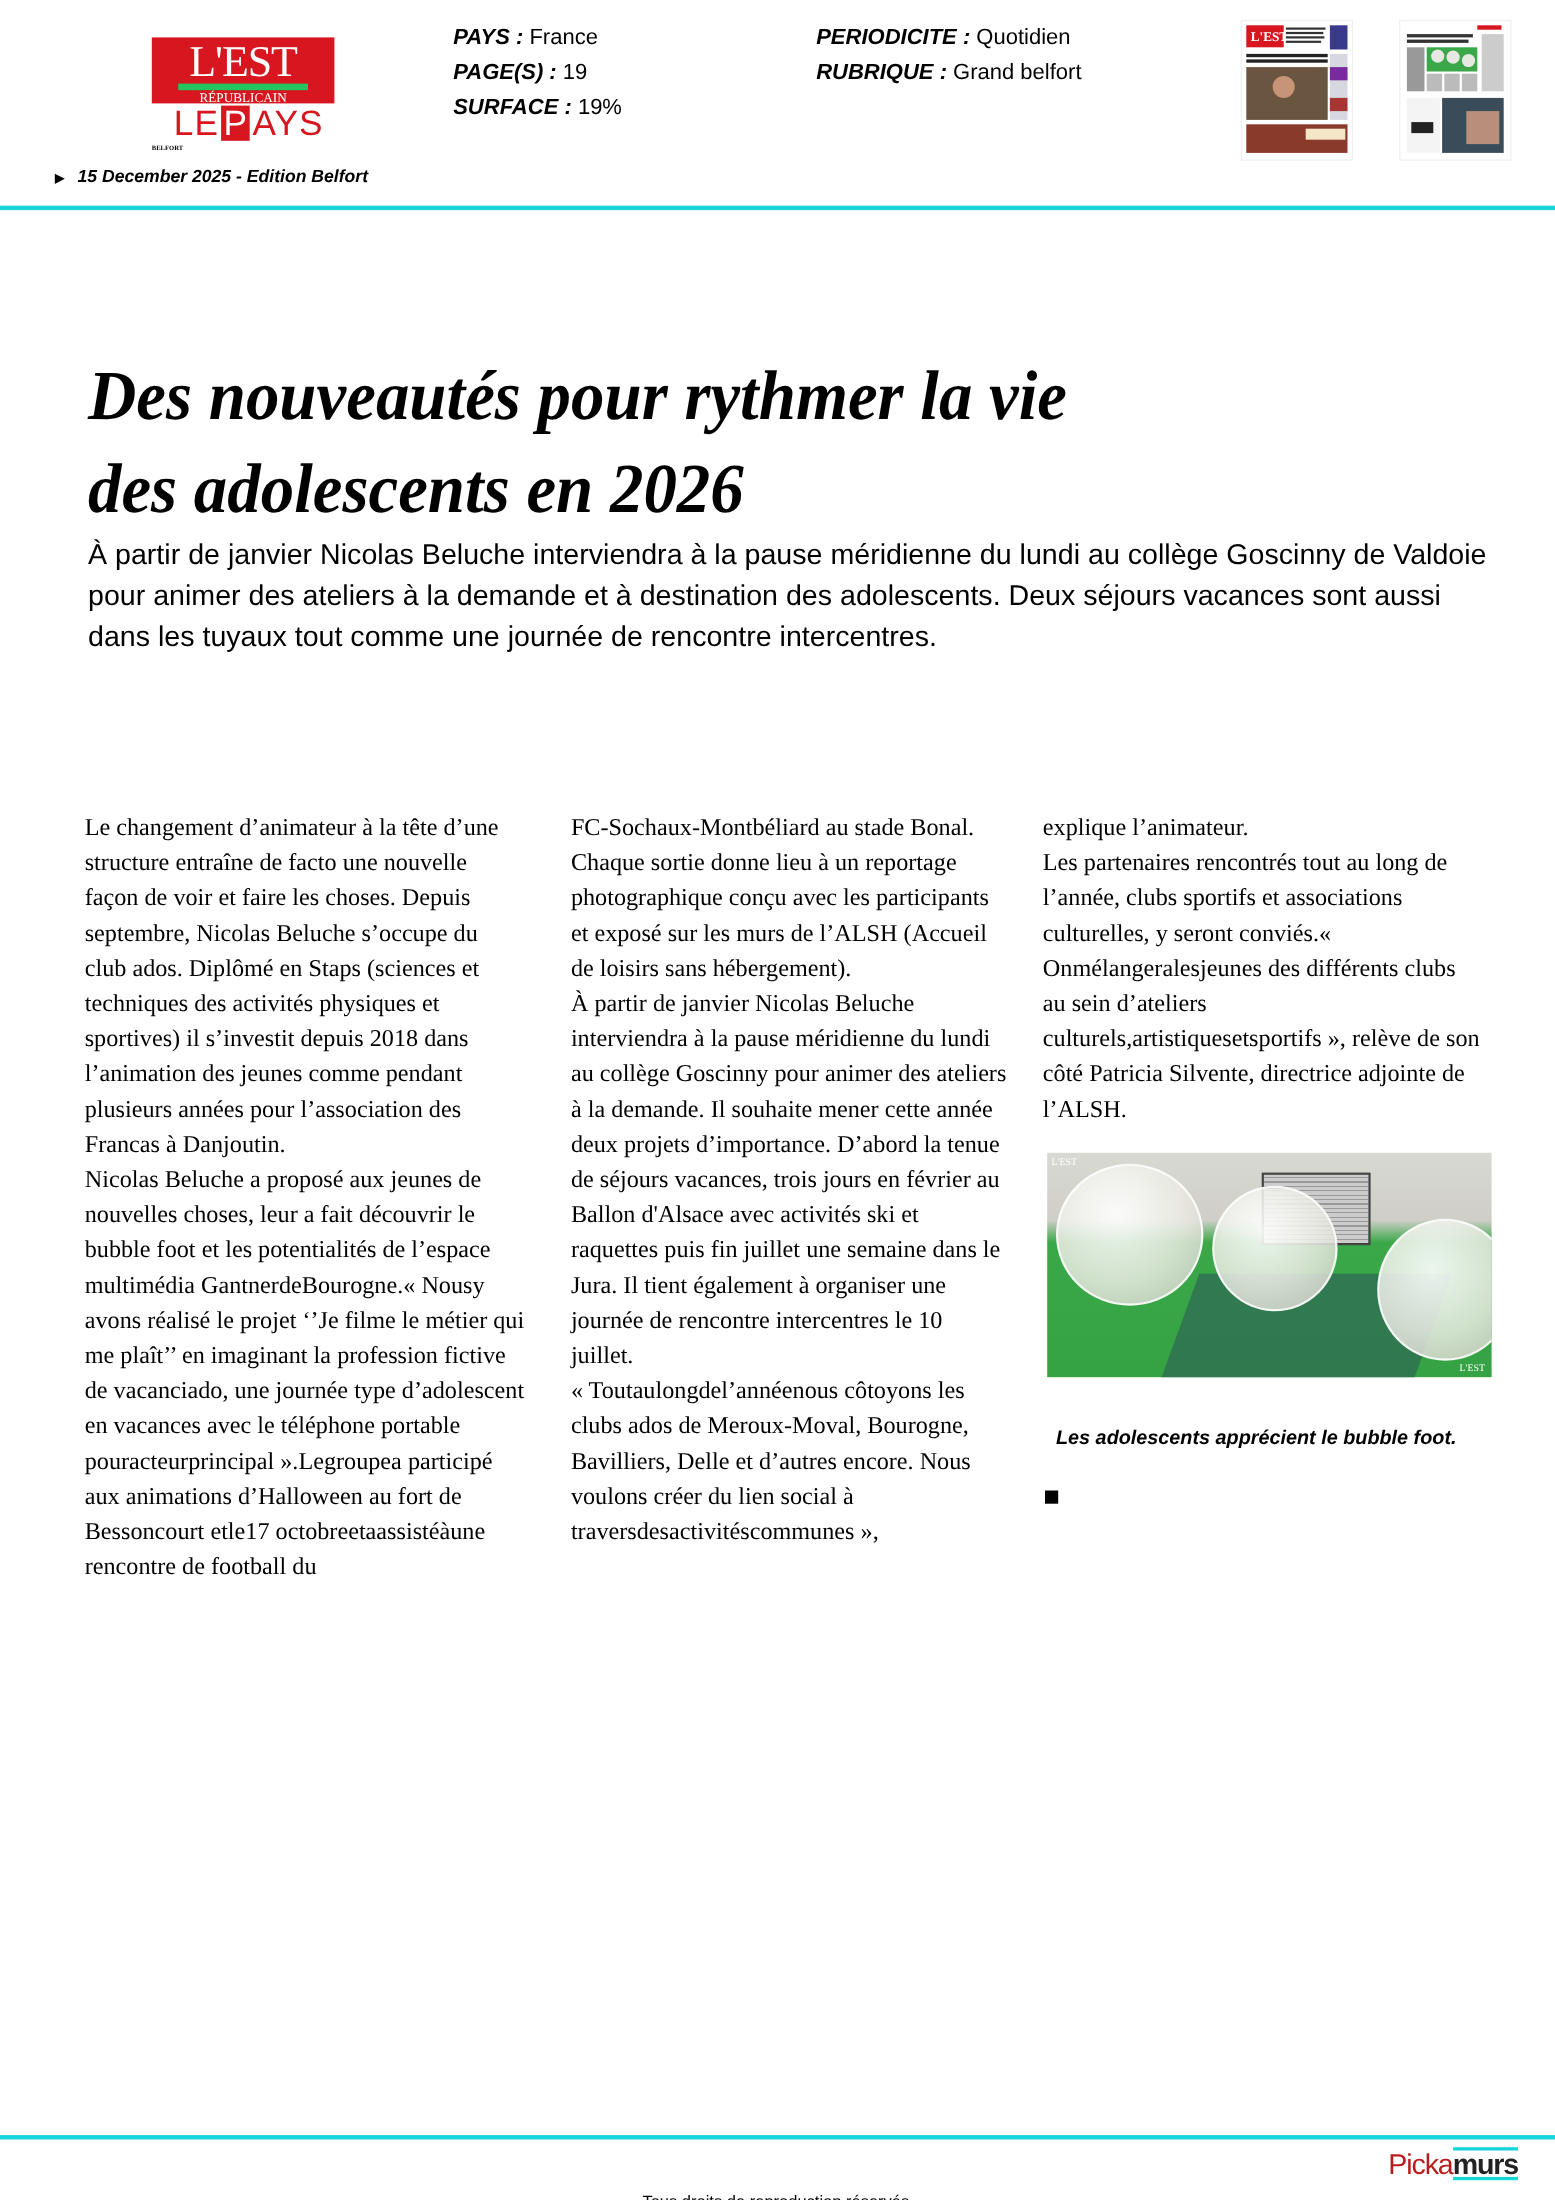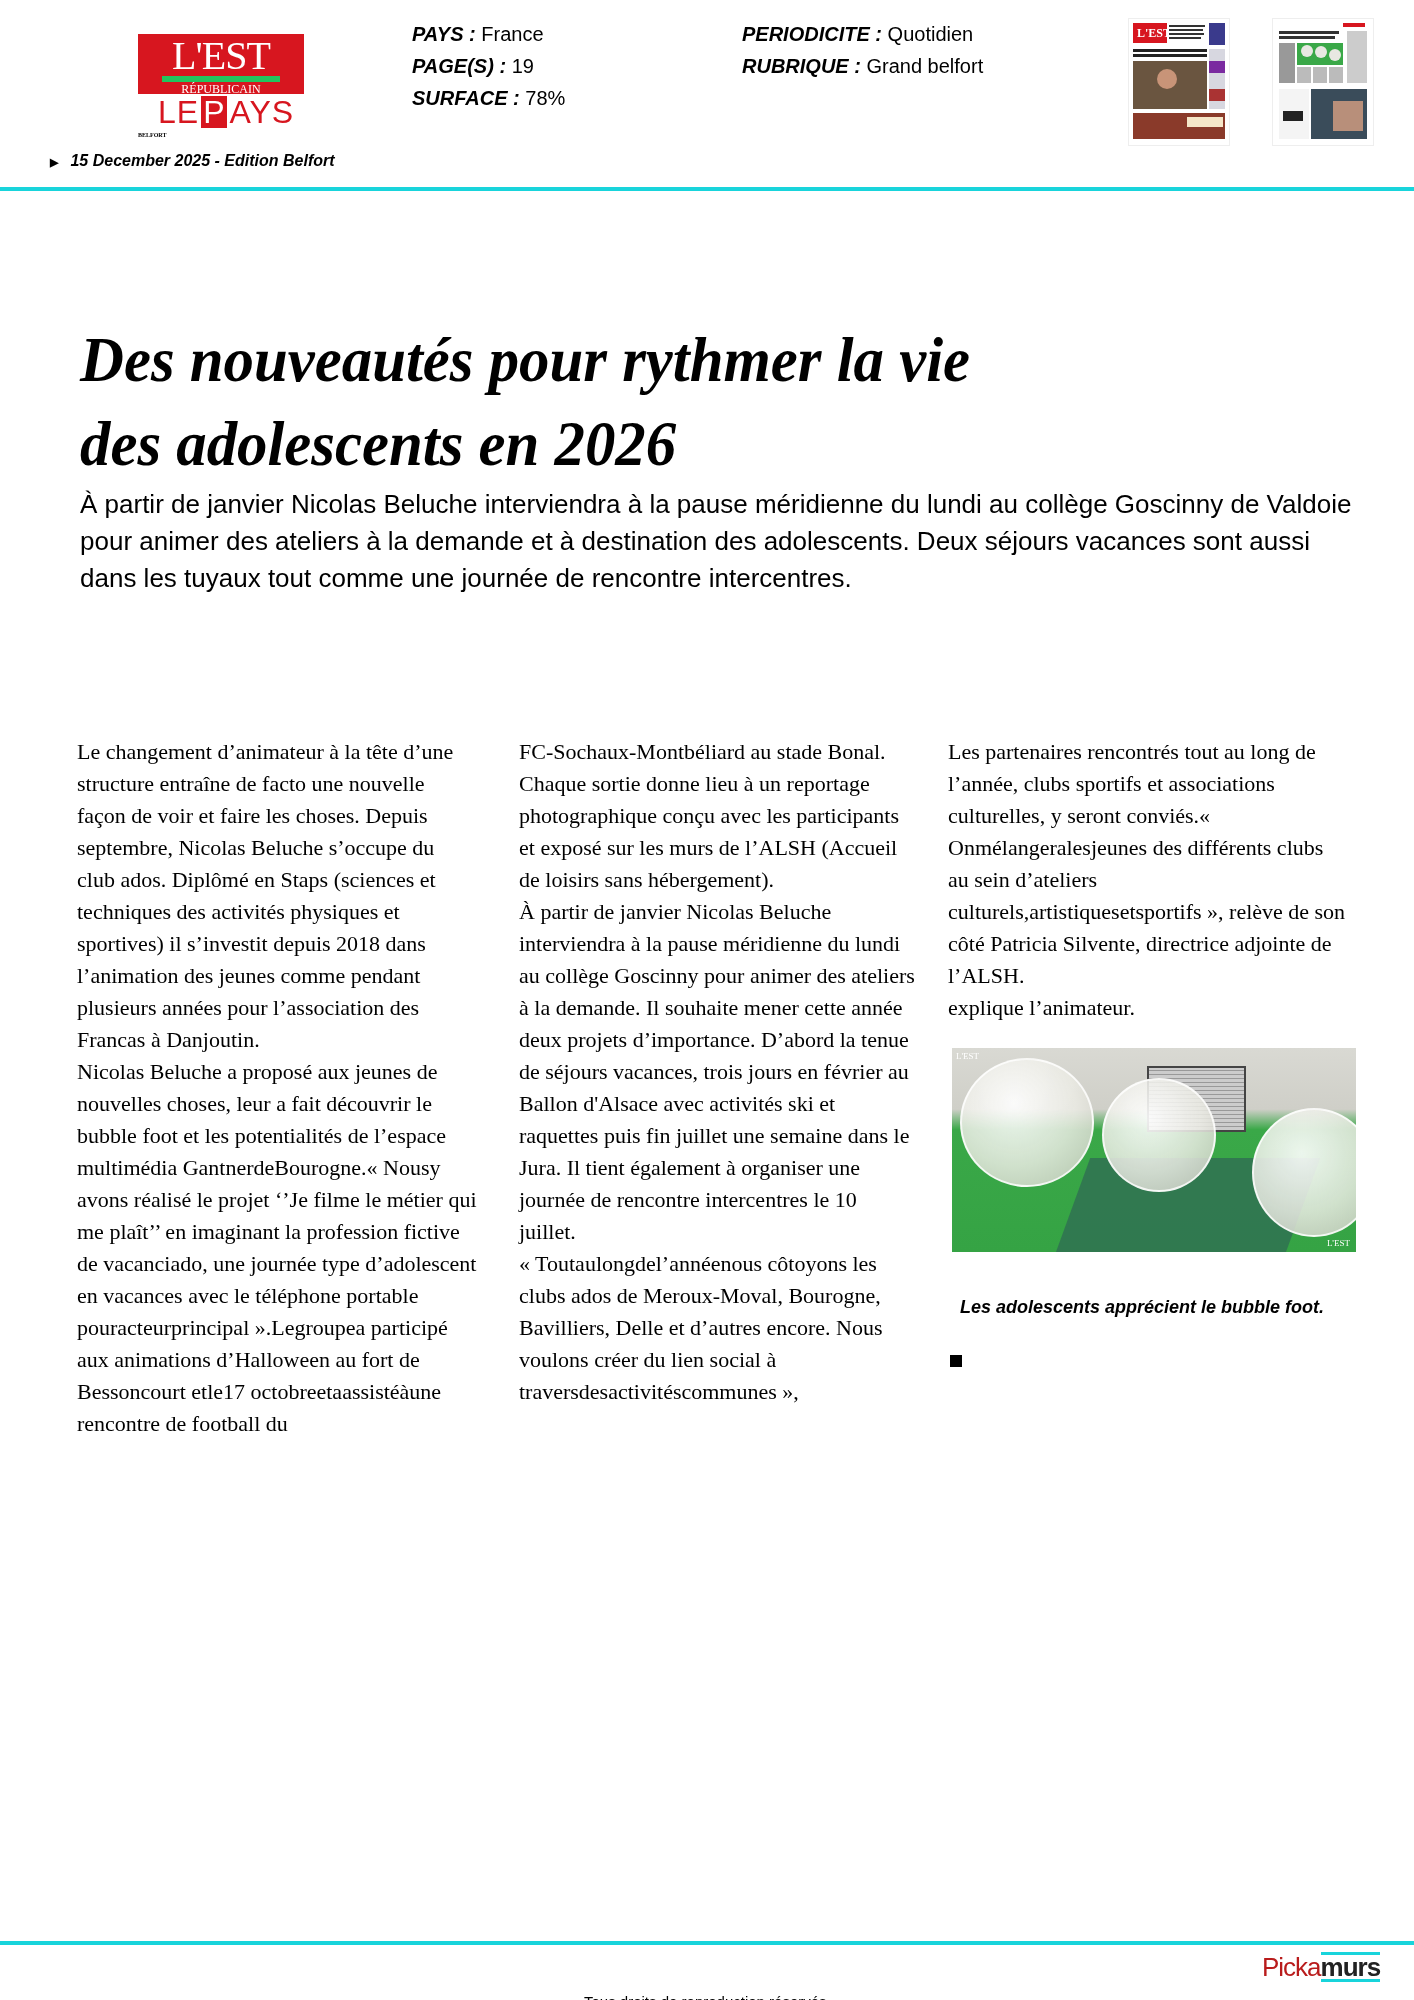--- a/index.html
+++ b/index.html
@@ -70,21 +70,21 @@
   </div>
   <div class="logo-pays">
     <span>LE</span><span class="p">P</span><span>AYS</span>
   </div>
   <div class="logo-city">BELFORT</div>
 </div>
 
 <div class="abs meta meta-left">
   <div><b>PAYS :</b> <span>France</span></div>
   <div><b>PAGE(S) :</b> <span>19</span></div>
-  <div><b>SURFACE :</b> <span>78%</span></div>
+  <div><b>SURFACE :</b> <span>19%</span></div>
 </div>
 <div class="abs meta meta-right">
   <div><b>PERIODICITE :</b> <span>Quotidien</span></div>
   <div><b>RUBRIQUE :</b> <span>Grand belfort</span></div>
 </div>
 
 <div class="abs thumb thumb1">
   <svg width="100" height="126" viewBox="0 0 100 126">
     <rect x="4" y="4" width="34" height="20" fill="#d7161f"></rect>
     <text x="8" y="18" font-family="Liberation Serif, serif" font-size="12" font-weight="bold" fill="#fff">L'EST</text>
@@ -151,22 +151,22 @@
   <p>Nicolas Beluche a proposé aux jeunes de nouvelles choses, leur a fait découvrir le bubble foot et les potentialités de l’espace multimédia GantnerdeBourogne.« Nousy avons réalisé le projet ‘’Je filme le métier qui me plaît’’ en imaginant la profession fictive de vacanciado, une journée type d’adolescent en vacances avec le téléphone portable pouracteurprincipal ».Legroupea participé aux animations d’Halloween au fort de Bessoncourt etle17 octobreetaassistéàune rencontre de football du</p>
 </div>
 
 <div class="abs col col2">
   <p>FC-Sochaux-Montbéliard au stade Bonal. Chaque sortie donne lieu à un reportage photographique conçu avec les participants et exposé sur les murs de l’ALSH (Accueil de loisirs sans hébergement).</p>
   <p>À partir de janvier Nicolas Beluche interviendra à la pause méridienne du lundi au collège Goscinny pour animer des ateliers à la demande. Il souhaite mener cette année deux projets d’importance. D’abord la tenue de séjours vacances, trois jours en février au Ballon d'Alsace avec activités ski et raquettes puis fin juillet une semaine dans le Jura. Il tient également à organiser une journée de rencontre intercentres le 10 juillet.</p>
   <p>« Toutaulongdel’annéenous côtoyons les clubs ados de Meroux-Moval, Bourogne, Bavilliers, Delle et d’autres encore. Nous voulons créer du lien social à traversdesactivitéscommunes »,</p>
 </div>
 
 <div class="abs col col3">
+  <p>explique l’animateur.</p>
   <p>Les partenaires rencontrés tout au long de l’année, clubs sportifs et associations culturelles, y seront conviés.« Onmélangeralesjeunes des différents clubs au sein  d’ateliers culturels,artistiquesetsportifs », relève de son côté Patricia Silvente, directrice adjointe de l’ALSH.</p>
-  <p>explique l’animateur.</p>
 </div>
 
 <div class="abs photo">
   <div class="goal"></div>
   <div class="stripe"></div>
   <div class="bubble b1"></div>
   <div class="bubble b2"></div>
   <div class="bubble b3"></div>
   <span class="wm" style="left:4px;top:3px;">L'EST</span>
   <span class="wm" style="right:6px;bottom:4px;">L'EST</span>

